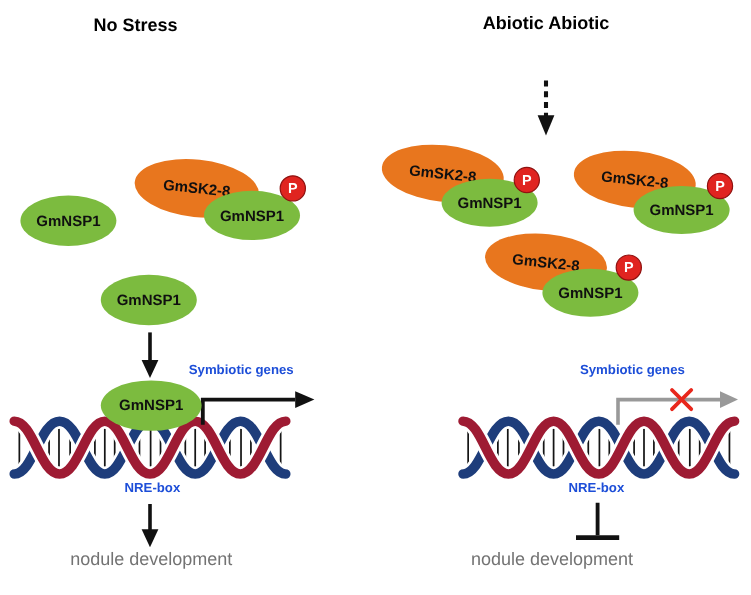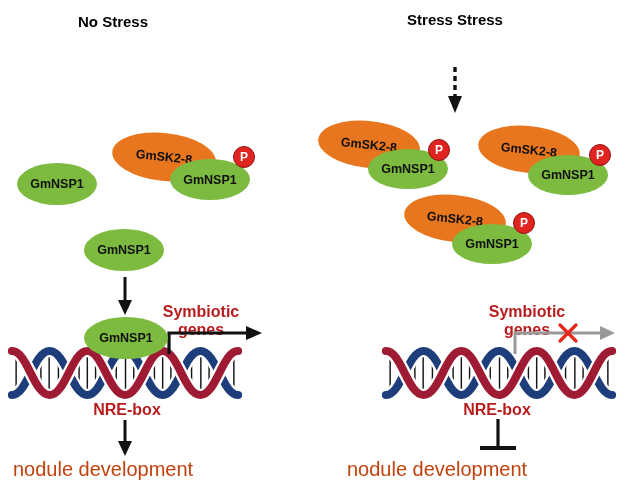--- a/index.html
+++ b/index.html
@@ -23,22 +23,22 @@
     font-weight:bold; font-size:12.5px; color:#101010; text-align:center;
   }
   .ellipse.green{ background:var(--green); }
   .ellipse.orange{ background:var(--orange); transform:rotate(6deg); }
   .pbadge{
     position:absolute; width:22px; height:22px; border-radius:50%;
     background:var(--badge-red); border:1.6px solid var(--badge-border);
     color:#ffffff; font-weight:bold; font-size:12px;
     display:flex; align-items:center; justify-content:center; z-index:5;
   }
-  .label{ position:absolute; font-weight:bold; font-size:16px; text-align:center; color:#b91c1c; }
-  .outcome{ position:absolute; font-size:20px; text-align:left; color:#c2410c; }
+  .label{ position:absolute; font-weight:bold; font-size:11px; text-align:center; color:#1d4ed8; }
+  .outcome{ position:absolute; font-size:15px; text-align:center; color:#737373; }
   svg{ position:absolute; overflow:visible; }
   .stroke-ink{ stroke:var(--ink); fill:none; }
   .fill-ink{ fill:var(--ink); }
   .gray-line{ stroke:var(--gray-arrow); fill:none; }
   .gray-fill{ fill:var(--gray-arrow); }
   .x-line{ stroke:var(--x-red); stroke-width:3.2; stroke-linecap:round; }
   .dna-bp{ stroke:#151515; stroke-width:1.4; }
   .dna-casing{ fill:none; stroke:#ffffff; stroke-width:12.5; stroke-linecap:round; }
   .dna-blue{ fill:none; stroke:var(--dna-blue); stroke-width:8; stroke-linecap:round; }
   .dna-red{ fill:none; stroke:var(--dna-red); stroke-width:8; stroke-linecap:round; }
@@ -106,21 +106,21 @@
       <line x1="11" y1="1" x2="11" y2="24" class="stroke-ink" stroke-width="3"></line>
       <polygon points="4,22 18,22 11,37" class="fill-ink"></polygon>
     </svg>
 
     <div class="outcome" style="left:13px; top:458px; width:226px;">nodule development</div>
   </div>
 
   <div>
 
     <div class="title" style="left:380px; top:10px; width:150px;">
-      <span>Stress Stress</span>
+      <span>Abiotic Abiotic</span>
     </div>
 
     <svg style="left:444px; top:66px;" width="22" height="50" viewBox="0 0 22 50">
       <line x1="11" y1="1" x2="11" y2="32" class="stroke-ink" stroke-width="3.4" stroke-dasharray="5 4"></line>
       <polygon points="4,30 18,30 11,47" class="fill-ink"></polygon>
     </svg>
 
     <div class="ellipse orange" style="left:318px; top:121px; width:102px; height:47px;">GmSK2-8</div>
     <div class="ellipse green z2" style="left:368px; top:149px; width:80px; height:40px;">GmNSP1</div>
     <div class="pbadge" style="left:428px; top:139px;">P</div>

